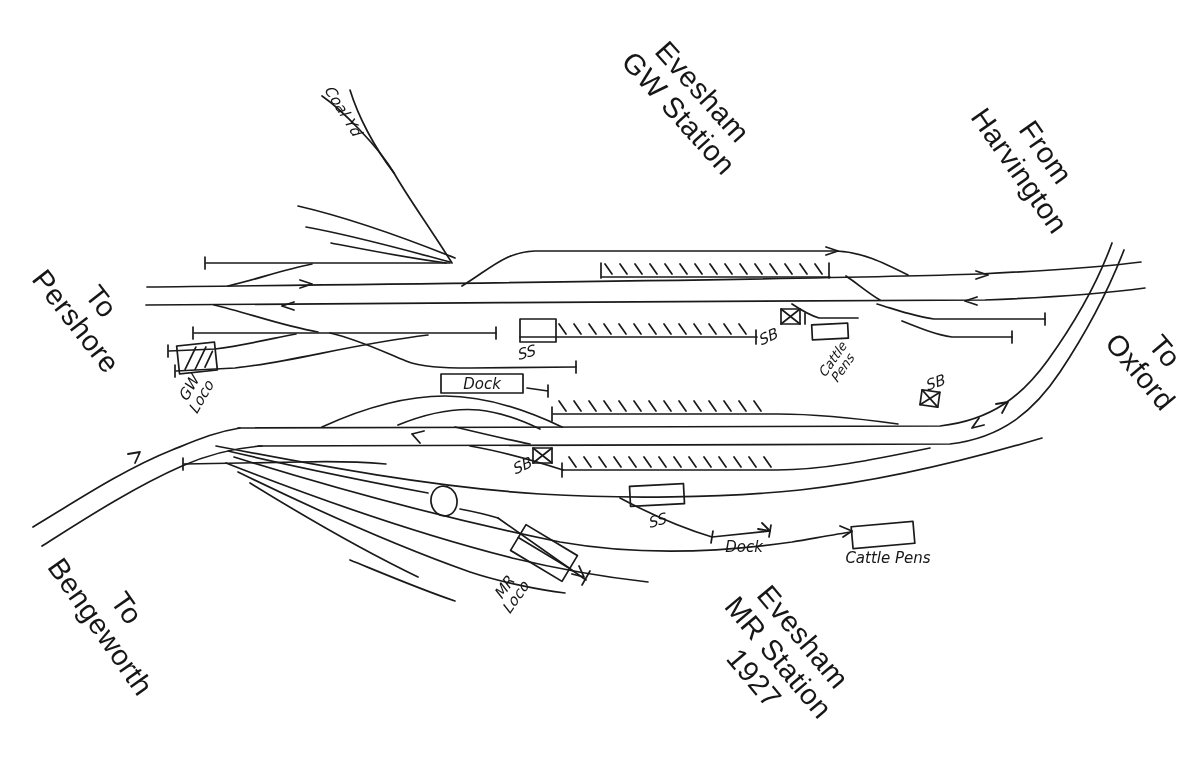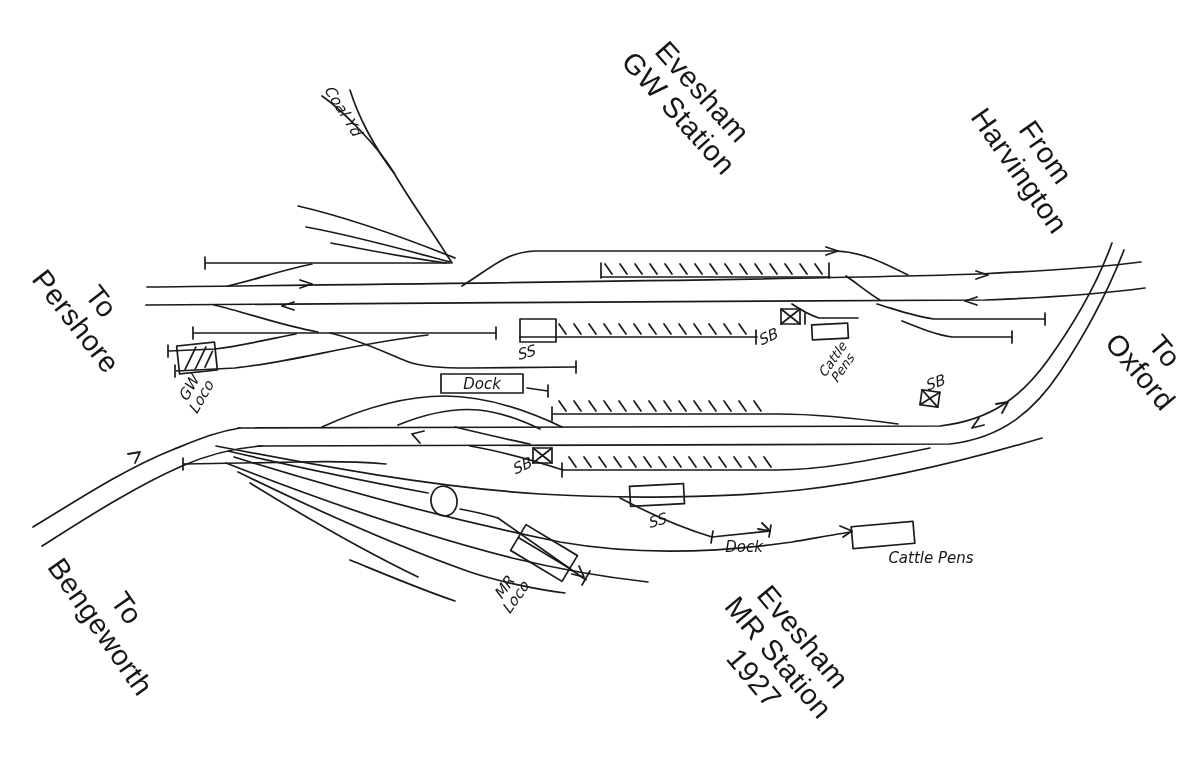--- a/index.html
+++ b/index.html
@@ -244,20 +244,20 @@
 </div>
 
 <div class="lbl hand ctr" style="left:936px;top:383px;transform:translate(-50%,-50%) rotate(-20deg) skewX(-6deg);">SB</div>
 
 <div class="lbl hand ctr" style="left:523px;top:466px;transform:translate(-50%,-50%) rotate(-25deg) skewX(-6deg);">SB</div>
 
 <div class="lbl hand ctr" style="left:658px;top:521px;transform:translate(-50%,-50%) rotate(-16deg) skewX(-6deg);">SS</div>
 
 <div class="lbl hand ctr" style="left:744px;top:547px;transform:translate(-50%,-50%);">Dock</div>
 
-<div class="lbl hand ctr" style="left:888px;top:558px;transform:translate(-50%,-50%);margin-left:43px;">Cattle Pens</div>
+<div class="lbl hand ctr" style="left:888px;top:558px;transform:translate(-50%,-50%);">Cattle Pens</div>
 
 <div class="lbl hand ctr" style="left:511px;top:592px;transform:translate(-50%,-50%) rotate(-55deg) skewX(-6deg);">
   <div>MR</div>
   <div>Loco</div>
 </div>
 
 </div>
 
 </body></html>

